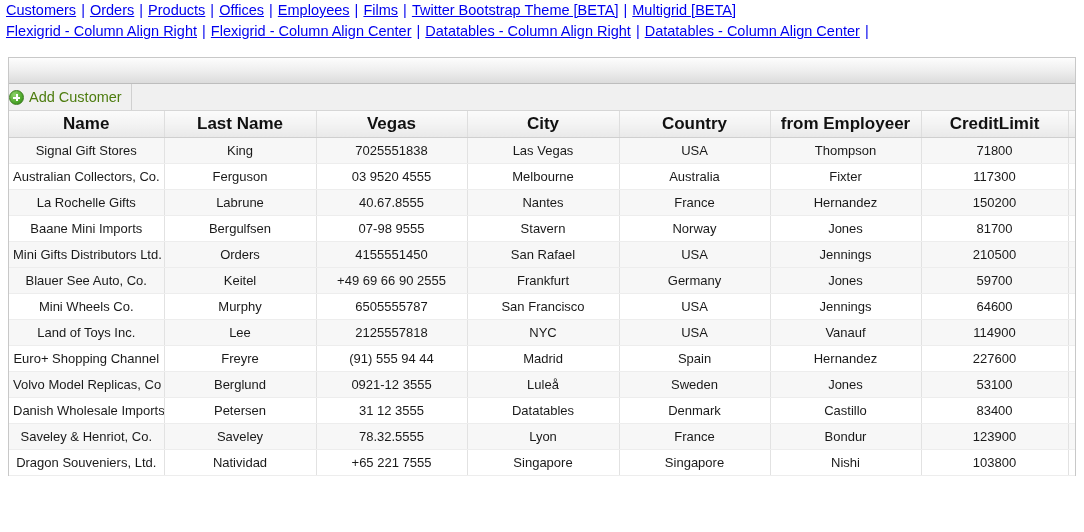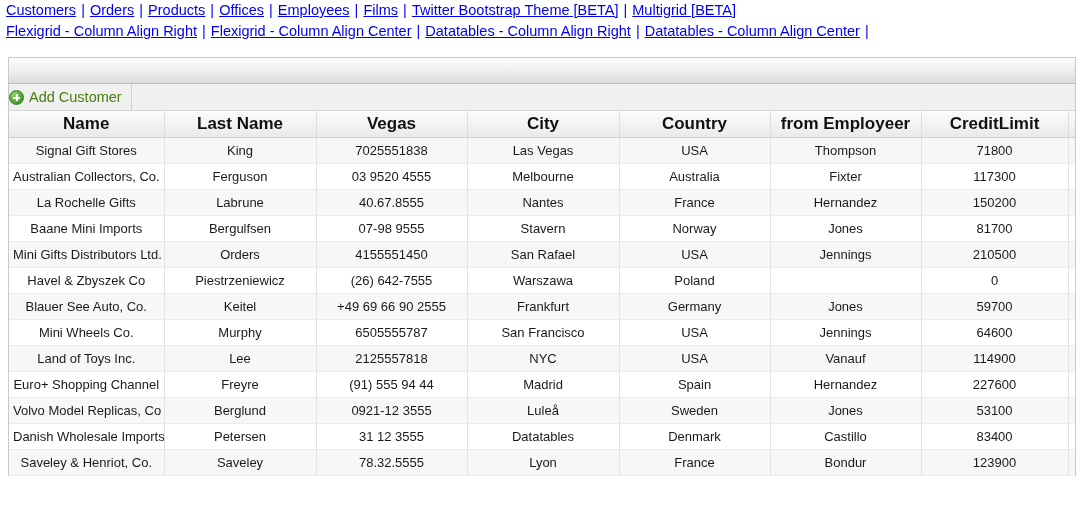--- a/index.html
+++ b/index.html
@@ -215,30 +215,20 @@
         <tr class="even">
           <td>Mini Gifts Distributors Ltd.</td>
           <td>Orders</td>
           <td>4155551450</td>
           <td>San Rafael</td>
           <td>USA</td>
           <td>Jennings</td>
           <td>210500</td>
           <td class="filler"></td>
         </tr>
-        <tr class="odd">
-          <td>Havel &amp; Zbyszek Co</td>
-          <td>Piestrzeniewicz</td>
-          <td>(26) 642-7555</td>
-          <td>Warszawa</td>
-          <td>Poland</td>
-          <td></td>
-          <td>0</td>
-          <td class="filler"></td>
-        </tr>
         <tr class="even">
           <td>Blauer See Auto, Co.</td>
           <td>Keitel</td>
           <td>+49 69 66 90 2555</td>
           <td>Frankfurt</td>
           <td>Germany</td>
           <td>Jones</td>
           <td>59700</td>
           <td class="filler"></td>
         </tr>
@@ -295,16 +285,26 @@
         <tr class="even">
           <td>Saveley &amp; Henriot, Co.</td>
           <td>Saveley</td>
           <td>78.32.5555</td>
           <td>Lyon</td>
           <td>France</td>
           <td>Bondur</td>
           <td>123900</td>
           <td class="filler"></td>
         </tr>
+        <tr class="odd">
+          <td>Dragon Souveniers, Ltd.</td>
+          <td>Natividad</td>
+          <td>+65 221 7555</td>
+          <td>Singapore</td>
+          <td>Singapore</td>
+          <td>Nishi</td>
+          <td>103800</td>
+          <td class="filler"></td>
+        </tr>
       </tbody>
   </table>
 
 </div>
 
 </body></html>

